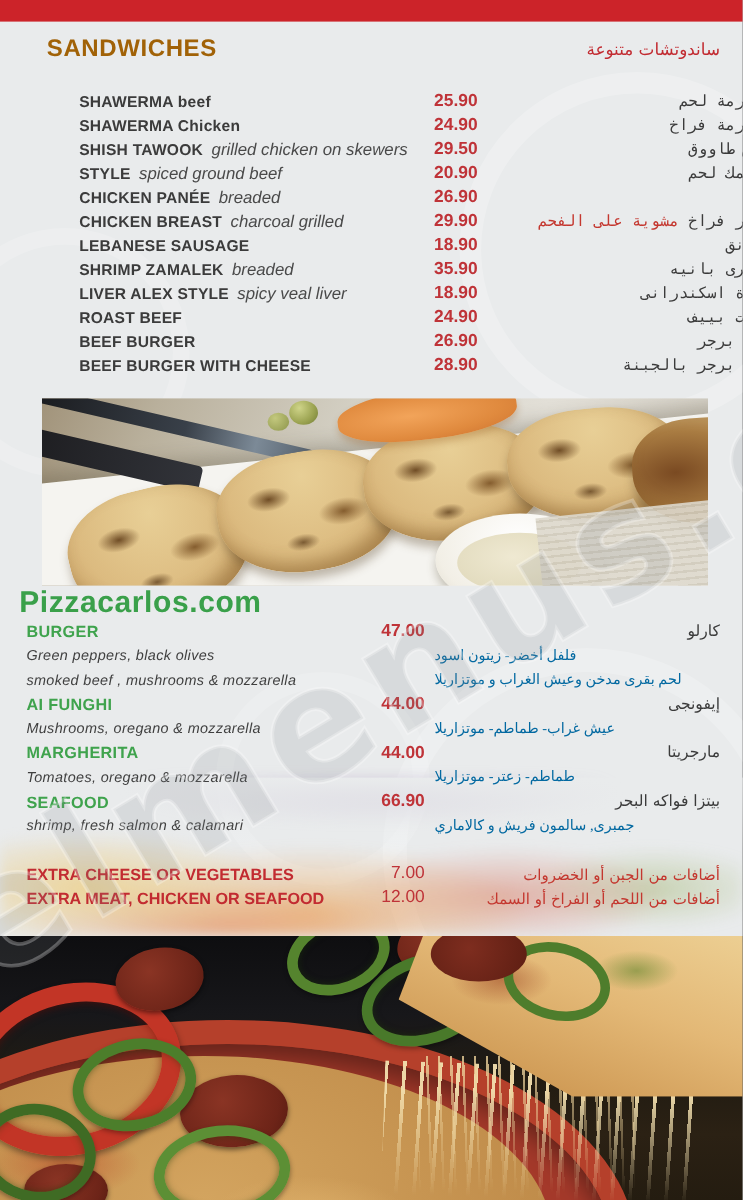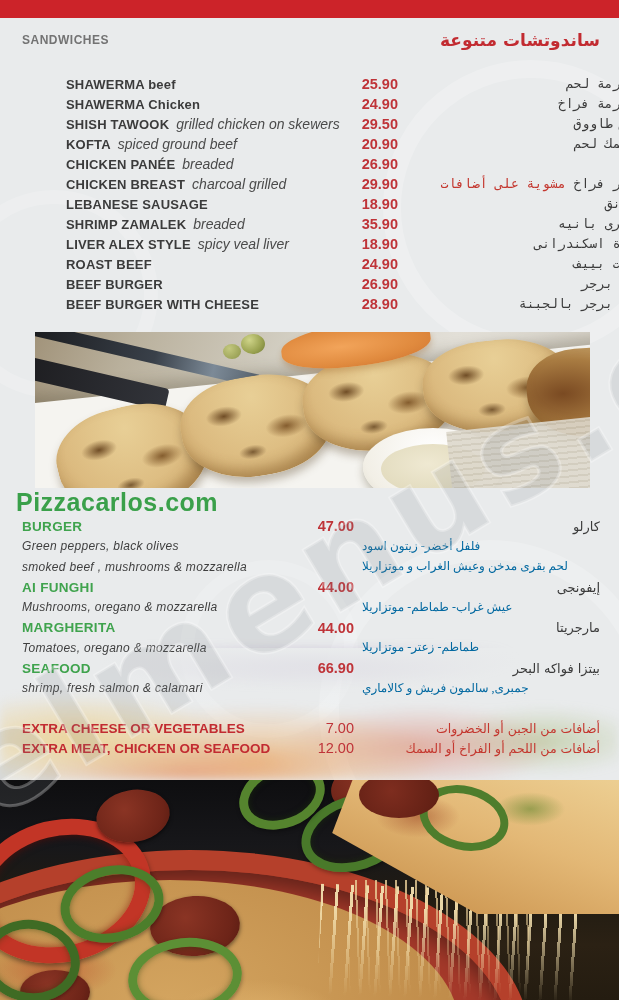--- a/index.html
+++ b/index.html
@@ -8,22 +8,22 @@
   
   .swirl{position:absolute;border-radius:50%;border:14px solid rgba(255,255,255,0.45);pointer-events:none;}
   .swirl.s1{width:260px;height:260px;right:-60px;top:60px;border-width:18px;opacity:.5;}
   .swirl.s2{width:180px;height:180px;left:-50px;top:190px;opacity:.4;}
   .swirl.s3{width:300px;height:300px;right:-40px;top:540px;border-width:20px;opacity:.45;}
   .swirl.s4{width:150px;height:150px;left:180px;top:560px;opacity:.35;}
 
   .topbar{position:absolute;left:0;top:0;width:100%;height:18px;background:#cc2329;}
   .hdr{position:absolute;left:0;top:30px;width:100%;display:flex;justify-content:space-between;
        padding:0 19px 0 22px;box-sizing:border-box;align-items:center;}
-  .hdr-en{color:#737373;font-weight:bold;font-size:12px;letter-spacing:.5px;}
-  .hdr-ar{color:#c22b31;font-size:17px;font-weight:bold;direction:rtl;font-family:"DejaVu Sans",sans-serif;}
+  .hdr-en{color:#a16207;font-weight:bold;font-size:20px;letter-spacing:.5px;margin-left:17px;}
+  .hdr-ar{color:#c22b31;font-size:14px;font-weight:normal;direction:rtl;font-family:"DejaVu Sans",sans-serif;}
 
   
   .sand-list{position:absolute;left:0;top:74px;width:100%;z-index:2;padding-left:44px;}
   .srow{display:grid;grid-template-columns:248px 84px 1fr;padding:0 19px 0 22px;height:20px;
         align-items:center;}
   .scell-name{display:flex;align-items:baseline;gap:7px;white-space:nowrap;overflow:visible;}
   .nm{font-weight:bold;font-size:13px;color:#3b3b3b;letter-spacing:.2px;}
   .ds{font-style:italic;font-size:14px;color:#4a4a4a;}
   .scell-price{font-weight:bold;font-size:14.5px;color:#bf3338;text-align:right;}
   .scell-ar{direction:rtl;text-align:right;font-size:13px;color:#3b3b3b;font-family:Liberation Mono, monospace;white-space:nowrap;}
@@ -182,40 +182,40 @@
       <div class="srow">
         <div class="scell-name">
           <span class="nm">SHISH TAWOOK</span>
           <span class="ds">grilled chicken on skewers</span>
         </div>
         <div class="scell-price">29.50</div>
         <div class="scell-ar"><span>شيش طاووق</span></div>
       </div>
       <div class="srow">
         <div class="scell-name">
-          <span class="nm">KOFTA</span>
+          <span class="nm">STYLE</span>
           <span class="ds">spiced ground beef</span>
         </div>
         <div class="scell-price">20.90</div>
         <div class="scell-ar"><span>السمك لحم</span></div>
       </div>
       <div class="srow">
         <div class="scell-name">
           <span class="nm">CHICKEN PANÉE</span>
           <span class="ds">breaded</span>
         </div>
         <div class="scell-price">26.90</div>
       </div>
       <div class="srow">
         <div class="scell-name">
           <span class="nm">CHICKEN BREAST</span>
           <span class="ds">charcoal grilled</span>
         </div>
         <div class="scell-price">29.90</div>
-        <div class="scell-ar"><span>صدور فراخ</span> <span class="arb">مشوية على أضافات</span></div>
+        <div class="scell-ar"><span>صدور فراخ</span> <span class="arb">مشوية على الفحم</span></div>
       </div>
       <div class="srow">
         <div class="scell-name">
           <span class="nm">LEBANESE SAUSAGE</span>
         </div>
         <div class="scell-price">18.90</div>
         <div class="scell-ar"><span>مقانق</span></div>
       </div>
       <div class="srow">
         <div class="scell-name">

